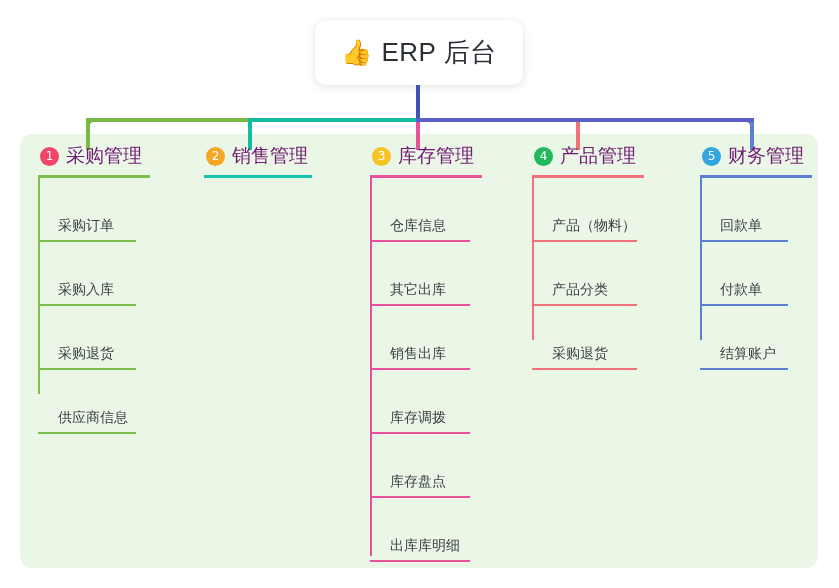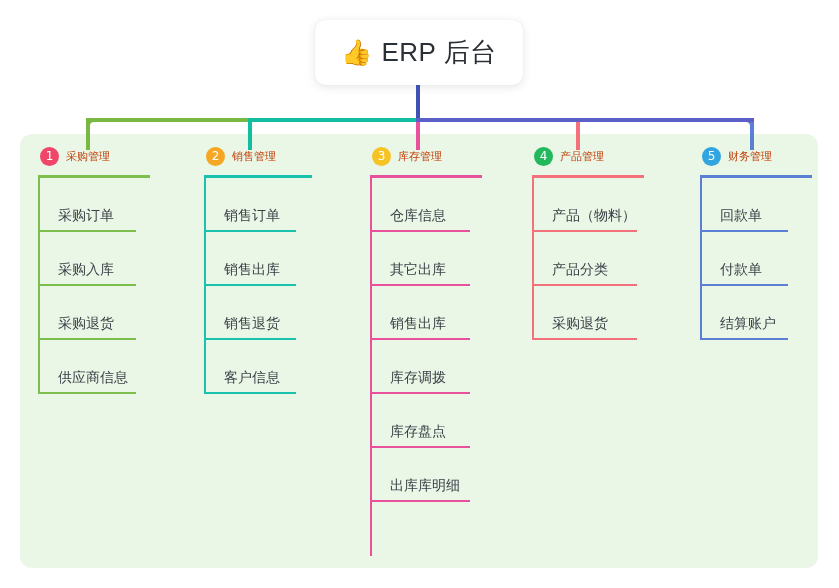--- a/index.html
+++ b/index.html
@@ -127,43 +127,43 @@
     height: 19px;
     border-radius: 50%;
     color: #ffffff;
     font-size: 12px;
     line-height: 19px;
     text-align: center;
     flex: 0 0 auto;
     font-family: "DejaVu Sans", sans-serif;
   }
   .col-title {
-    font-size: 11px;
-    color: #c2410c;
+    font-size: 19px;
+    color: #701a75;
     white-space: nowrap;
   }
   .col-rule {
     height: 3px;
     margin-top: 7px;
   }
 
   
   .col-body {
     position: relative;
     margin-top: 0;
   }
   .spine {
     position: absolute;
     left: 0;
     top: 0;
     width: 2px;
   }
   .leaf {
     position: relative;
-    height: 54px;
+    height: 64px;
     box-sizing: border-box;
     text-align: center;
   }
   .leaf-label {
     position: absolute;
     left: 20px;
     bottom: 7px;
     font-size: 14px;
     color: #3a3f46;
     white-space: nowrap;
@@ -225,39 +225,20 @@
           <div class="leaf-rule" style="width: 98px; background: rgb(124, 191, 79);"></div>
         </div>
       </div>
     </div>
     <div class="column" style="left: 204px; width: 145px;">
       <div class="col-head">
         <span class="badge" style="background: rgb(245, 166, 35);">2</span>
         <span class="col-title">销售管理</span>
       </div>
       <div class="col-rule" style="width: 108px; background: rgb(25, 194, 171);"></div>
-      <div class="col-body">
-        <div class="spine" style="background: rgb(25, 194, 171); height: 216px;"></div>
-        <div class="leaf">
-          <span class="leaf-label">销售订单</span>
-          <div class="leaf-rule" style="width: 92px; background: rgb(25, 194, 171);"></div>
-        </div>
-        <div class="leaf">
-          <span class="leaf-label">销售出库</span>
-          <div class="leaf-rule" style="width: 92px; background: rgb(25, 194, 171);"></div>
-        </div>
-        <div class="leaf">
-          <span class="leaf-label">销售退货</span>
-          <div class="leaf-rule" style="width: 92px; background: rgb(25, 194, 171);"></div>
-        </div>
-        <div class="leaf">
-          <span class="leaf-label">客户信息</span>
-          <div class="leaf-rule" style="width: 92px; background: rgb(25, 194, 171);"></div>
-        </div>
-      </div>
     </div>
     <div class="column" style="left: 370px; width: 150px;">
       <div class="col-head">
         <span class="badge" style="background: rgb(246, 195, 36);">3</span>
         <span class="col-title">库存管理</span>
       </div>
       <div class="col-rule" style="width: 112px; background: rgb(232, 81, 155);"></div>
       <div class="col-body">
         <div class="spine" style="background: rgb(232, 81, 155); height: 378px;"></div>
         <div class="leaf">

